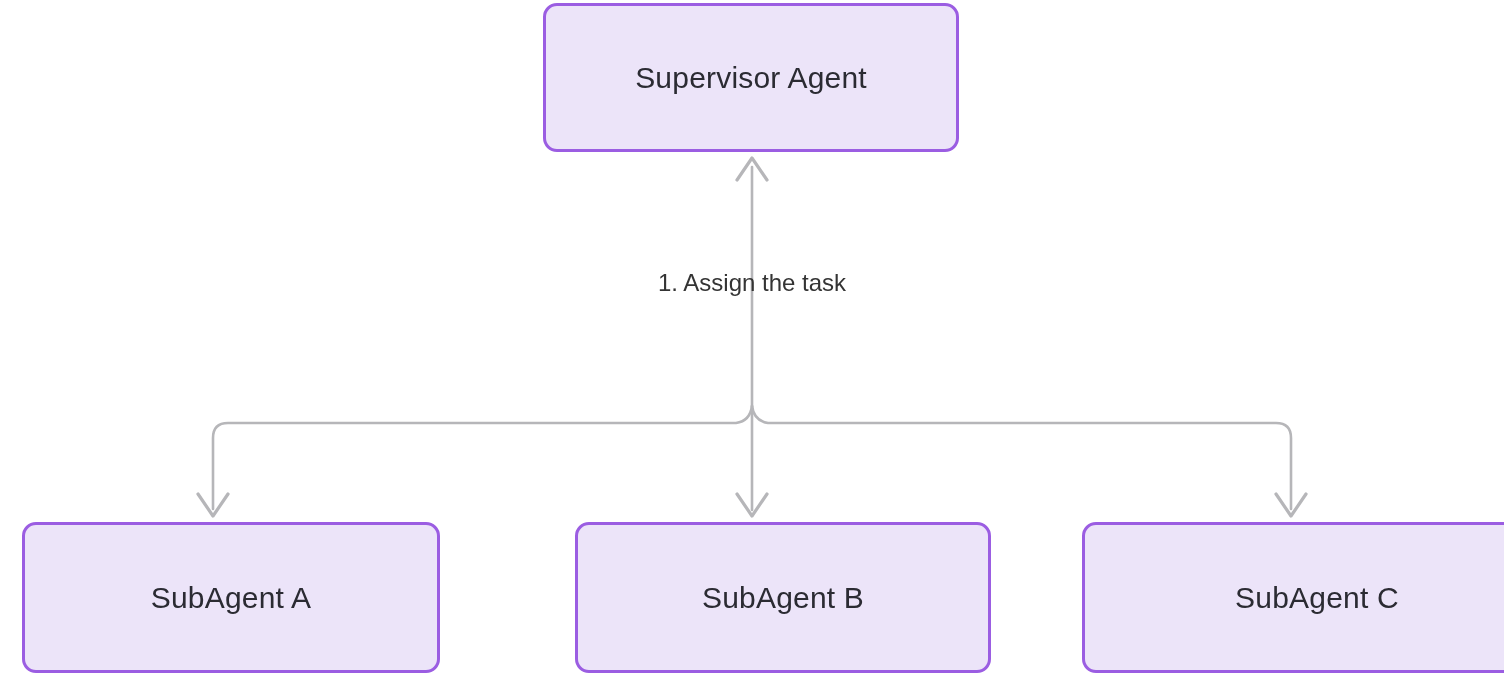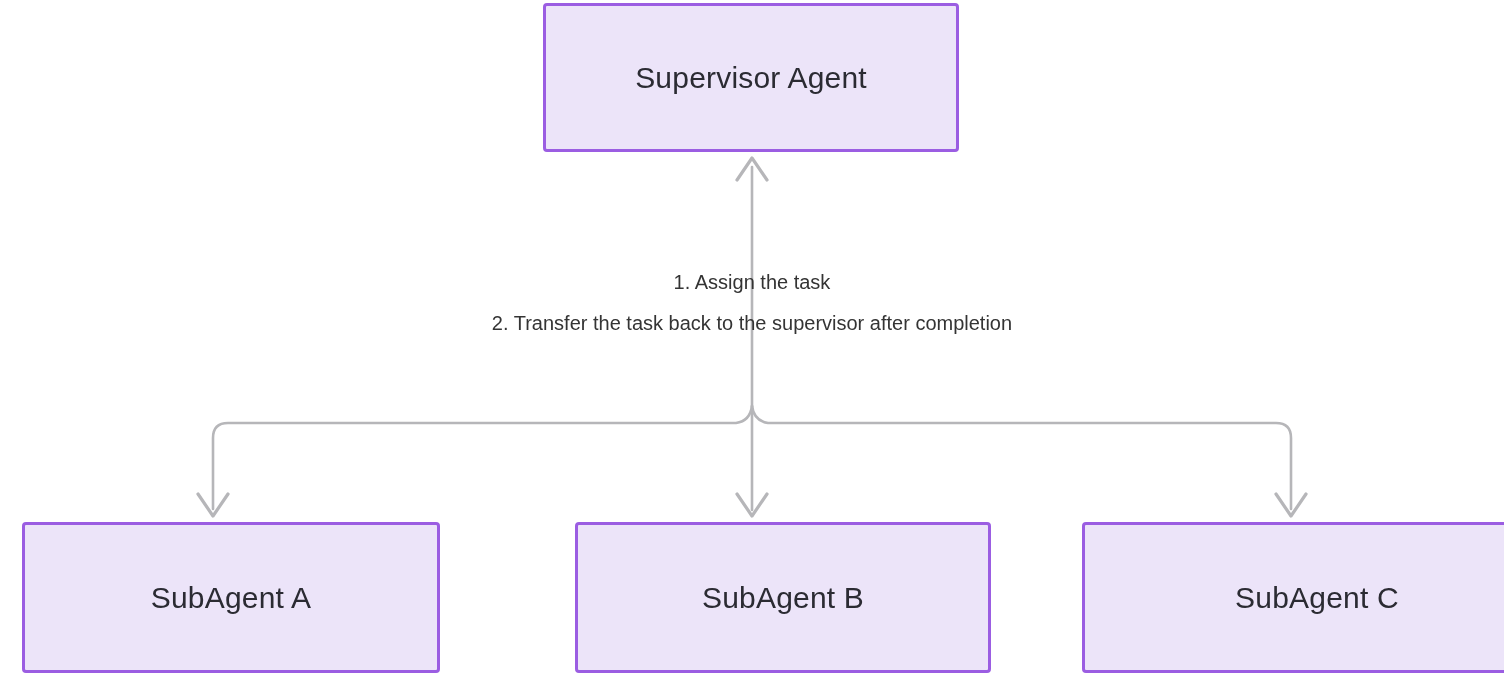--- a/index.html
+++ b/index.html
@@ -20,39 +20,39 @@
     left: 0;
     top: 0;
     width: 1504px;
     height: 688px;
   }
   .node {
     position: absolute;
     box-sizing: border-box;
     background: #ece4f9;
     border: 3px solid #9b5de2;
-    border-radius: 4px;
+    border-radius: 14px;
     display: flex;
     align-items: center;
     justify-content: center;
     font-size: 30px;
     color: #2b2b33;
     letter-spacing: 0.2px;
   }
   .node-supervisor { left: 543px; top: 3px;   width: 416px; height: 149px; }
   .node-a          { left: 3px;   top: 522px; width: 418px; height: 151px; margin-left: 19px; }
   .node-b          { left: 543px; top: 522px; width: 416px; height: 151px; margin-left: 32px; }
   .node-c          { left: 1082px;top: 522px; width: 470px; height: 151px; }
   .edge-label {
     position: absolute;
     left: 152px;
     top: 262px;
     width: 1200px;
     text-align: center;
-    font-size: 20px;
+    font-size: 24px;
     line-height: 41px;
     color: #343434;
   }
 </style>
 </head>
 <body>
 
 <div class="canvas">
 
   <svg class="connector-layer" viewBox="0 0 1504 688" xmlns="http://www.w3.org/2000/svg">
@@ -82,16 +82,15 @@
   <div class="node node-b">
     <span>SubAgent B</span>
   </div>
 
   <div class="node node-c">
     <span>SubAgent C</span>
   </div>
 
   <div class="edge-label">
     <div>1. Assign the task</div>
-    <div>2. Transfer the task back to the supervisor after completion</div>
   </div>
 
 </div>
 
 </body></html>

